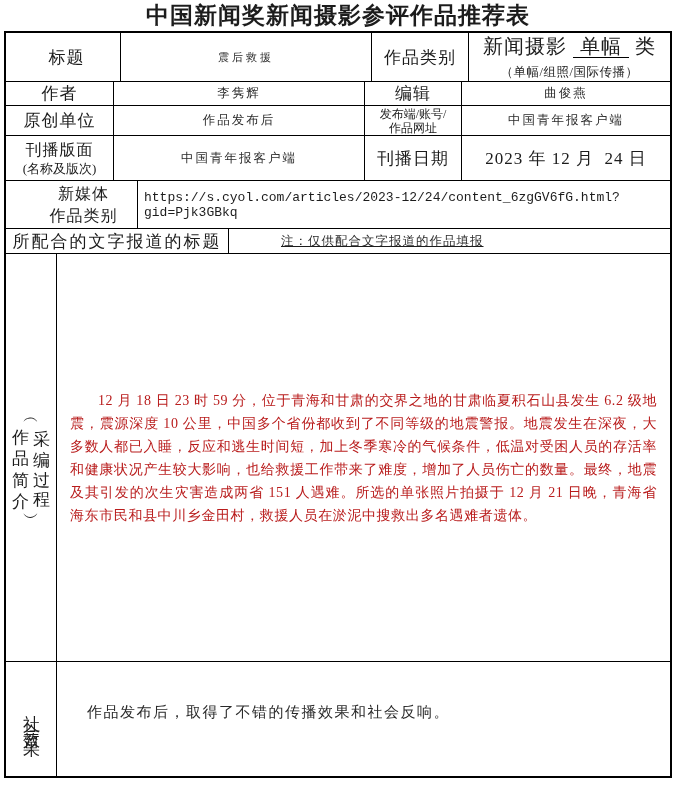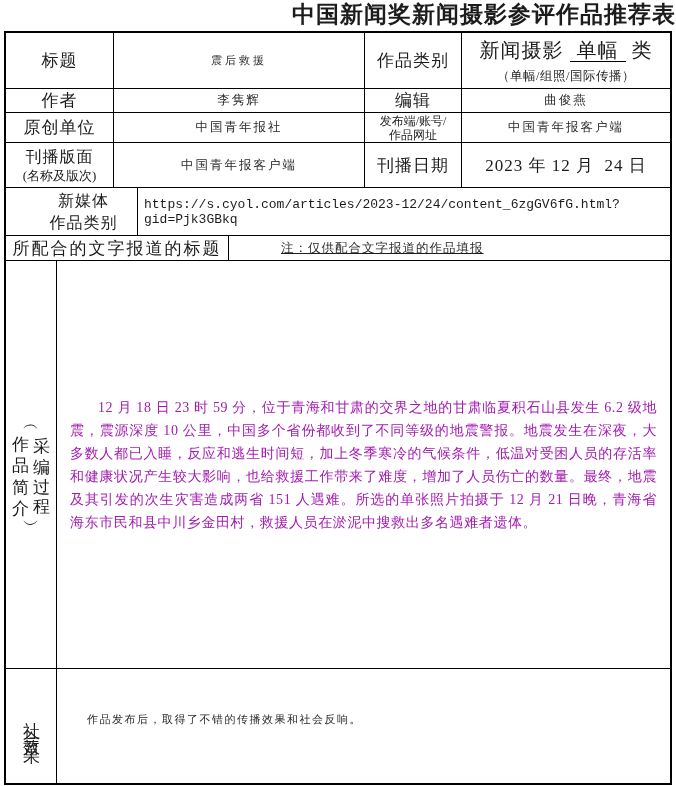--- a/index.html
+++ b/index.html
@@ -5,26 +5,26 @@
   * { box-sizing: border-box; margin: 0; padding: 0; }
   html, body { background: #ffffff; }
   body {
     width: 676px;
     height: 786px;
     color: #1c1c1c;
     font-family: "Liberation Serif", "DejaVu Serif", serif;
     overflow: hidden;
   }
   .page-title {
-    text-align: right;
+    text-align: center;
     font-size: 23px;
     font-weight: bold;
     line-height: 30px;
     letter-spacing: 1px;
-    font-family: Liberation Mono, monospace;
+    font-family: Liberation Serif, serif;
     margin-top: 1px;
   }
   .form {
     margin-left: 4px;
     width: 668px;
     border: 2px solid #000;
   }
   .row { display: flex; border-bottom: 1px solid #000; }
   .row:last-child { border-bottom: none; }
   .cell {
@@ -34,21 +34,21 @@
     text-align: center;
     overflow: hidden;
   }
   .cell:last-child { border-right: none; }
 
   .c1 { width: 108px; }
   .c2 { width: 251px; }
   .c3 { width: 97px; }
   .c4 { flex: 1; }
 
-  .r1 { height: 56px; }
+  .r1 { height: 49px; padding-left: 7px; }
   .r2 { height: 24px; }
   .r3 { height: 30px; }
   .r4 { height: 45px; }
   .r5 { height: 48px; padding-left: 24px; }
   .r6 { height: 25px; }
   .r7 { height: 408px; }
   .r8 { height: 114px; }
 
   .label { font-size: 17px; letter-spacing: 1px; }
   .label-2line { font-size: 16px; line-height: 22px; letter-spacing: 1px; }
@@ -92,25 +92,25 @@
     line-height: 24px;
   }
 
   .para-cell { padding: 0 13px; align-items: stretch; text-align: left; }
   .para {
     font-size: 14px;
     line-height: 23px;
     letter-spacing: 0.6px;
     text-indent: 2em;
     text-align: justify;
-    color: #a21caf;
+    color: #b91c1c;
   }
 
   .effect-cell { align-items: flex-start; text-align: left; padding-left: 30px; padding-bottom: 14px; }
-  .effect-text { font-size: 11px; letter-spacing: 1.5px; color: #2a2a2a; }
+  .effect-text { font-size: 15px; letter-spacing: 1.5px; color: #2a2a2a; }
 </style>
 </head>
 <body>
 
 <h1 class="page-title">中国新闻奖新闻摄影参评作品推荐表</h1>
 
 <div class="form">
 
   <div class="row r1">
     <div class="cell c1">
@@ -145,21 +145,21 @@
     <div class="cell c4">
       <span class="value">曲俊燕</span>
     </div>
   </div>
 
   <div class="row r3">
     <div class="cell c1">
       <span class="label">原创单位</span>
     </div>
     <div class="cell c2">
-      <span class="value">中国青年报社</span>
+      <span class="value">作品发布后</span>
     </div>
     <div class="cell c3">
       <span class="label-sm">发布端/账号/</span>
       <span class="label-sm">作品网址</span>
     </div>
     <div class="cell c4">
       <span class="value">中国青年报客户端</span>
     </div>
   </div>
 

